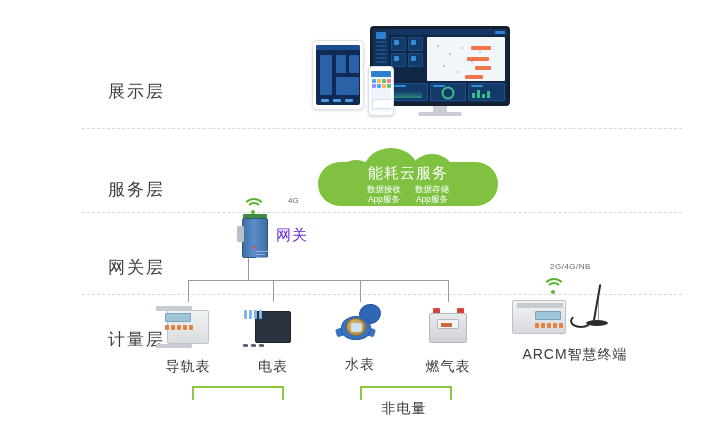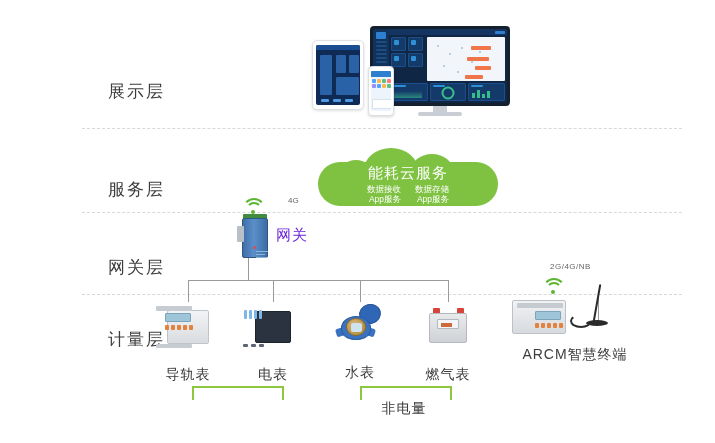--- a/index.html
+++ b/index.html
@@ -101,21 +101,21 @@
   #cloud{position:absolute;left:318px;top:148px;width:180px;height:62px;}
   .cloud-shape{position:absolute;left:0;top:14px;width:180px;height:44px;
     background:#7fc241;border-radius:22px;}
   .cloud-bump{position:absolute;background:#7fc241;border-radius:50%;}
   .cb1{left:46px;top:0px;width:54px;height:44px;}
   .cb2{left:92px;top:6px;width:44px;height:38px;}
   .cb3{left:20px;top:12px;width:36px;height:34px;}
   .cloud-text{position:absolute;left:0;top:16px;width:180px;text-align:center;z-index:2;}
   .cloud-title{font-size:15px;color:#ffffff;letter-spacing:1px;line-height:18px;}
   .cloud-sub{display:flex;justify-content:center;gap:14px;margin-top:2px;}
-  .cloud-col{font-size:8.5px;color:#ffffff;line-height:10px;text-align:right;}
+  .cloud-col{font-size:8.5px;color:#ffffff;line-height:10px;text-align:center;}
 
   
   #gateway{position:absolute;left:236px;top:196px;width:120px;height:64px;}
   .gw-wifi{position:absolute;left:6px;top:2px;width:22px;height:16px;}
   .wifi-arc{position:absolute;border:2px solid #5cb531;border-bottom-color:transparent;
     border-left-color:transparent;border-right-color:transparent;border-radius:50%;}
   .wifi-dot{position:absolute;left:9px;bottom:0px;width:4px;height:4px;
     background:#5cb531;border-radius:50%;}
   .gw-4g{position:absolute;left:52px;top:0px;font-size:8px;color:#666;}
   .gw-box{position:absolute;left:6px;top:22px;width:26px;height:40px;
@@ -128,21 +128,21 @@
   .gw-line{position:absolute;left:13px;top:32px;width:12px;height:1px;background:#8fb4dc;}
   .gw-label{position:absolute;left:40px;top:30px;font-size:15px;color:#6d28d9;letter-spacing:1px;}
 
   
   .conn{position:absolute;background:#9a9a9a;}
   .conn-v{width:1px;}
   .conn-h{height:1px;}
 
   
   .meter{position:absolute;width:70px;text-align:center;}
-  .meter-label{font-size:14px;color:#3c3c3c;letter-spacing:1px;margin-top:16px;}
+  .meter-label{font-size:14px;color:#3c3c3c;letter-spacing:1px;margin-top:8px;}
   .meter-art{height:46px;position:relative;}
 
   
   .din{position:absolute;left:14px;top:6px;width:42px;height:34px;
     background:linear-gradient(180deg,#f2f3f5,#d9dce0);border:1px solid #bfc4ca;
     border-radius:2px;box-sizing:border-box;}
   .din-top{position:absolute;left:3px;top:2px;width:36px;height:5px;
     background:#c7ccd2;border-radius:1px;}
   .din-lcd{position:absolute;left:12px;top:9px;width:26px;height:9px;
     background:#9fc6d8;border:1px solid #7ba4bb;border-radius:1px;box-sizing:border-box;}

